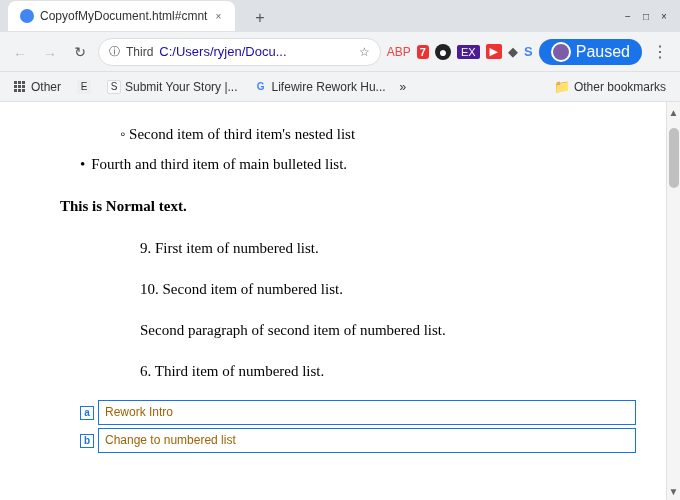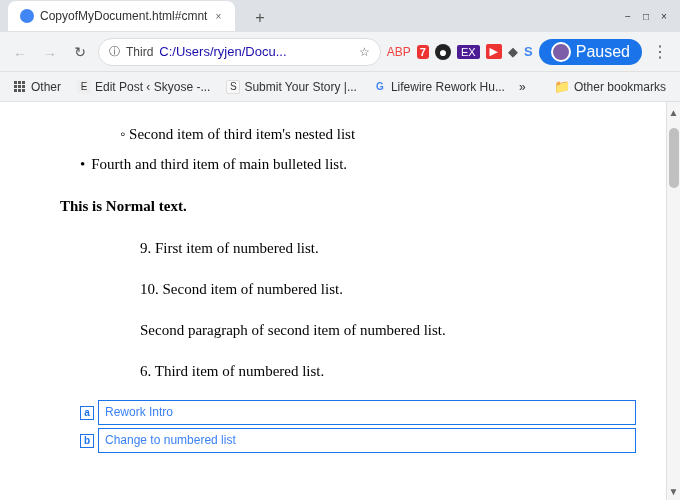--- a/index.html
+++ b/index.html
@@ -266,21 +266,21 @@
       font-size: 10px;
       color: #1a73e8;
       font-weight: bold;
       flex-shrink: 0;
     }
     .comment-text-box {
       border: 1px solid #1a73e8;
       padding: 2px 6px;
       font-size: 12px;
       font-family: Arial, sans-serif;
-      color: #3b82f6;
+      color: #a16207;
       flex: 1;
       background: white;
     }
   </style>
 </head>
 <body>
 
 <div class="title-bar">
   <div class="title-bar-left">
     <div class="tab">
@@ -334,21 +334,20 @@
         <span></span>
         <span></span>
       <span></span>
         <span></span>
         <span></span>
     </div>
     <span>Other</span>
   </div>
   <div class="bm-item">
     <span class="bm-favicon" style="background:#eee;">E</span>
-    <span>Edit Post ‹ Skyose -...</span>
   </div>
   <div class="bm-item">
     <span class="bm-favicon" style="background:#f9f9f9;border:1px solid #ddd;">S</span>
     <span>Submit Your Story |...</span>
   </div>
   <div class="bm-item">
     <span class="bm-favicon" style="color:#4285f4;font-weight:bold;">G</span>
     <span>Lifewire Rework Hu...</span>
   </div>
   <span class="bm-more">»</span>

